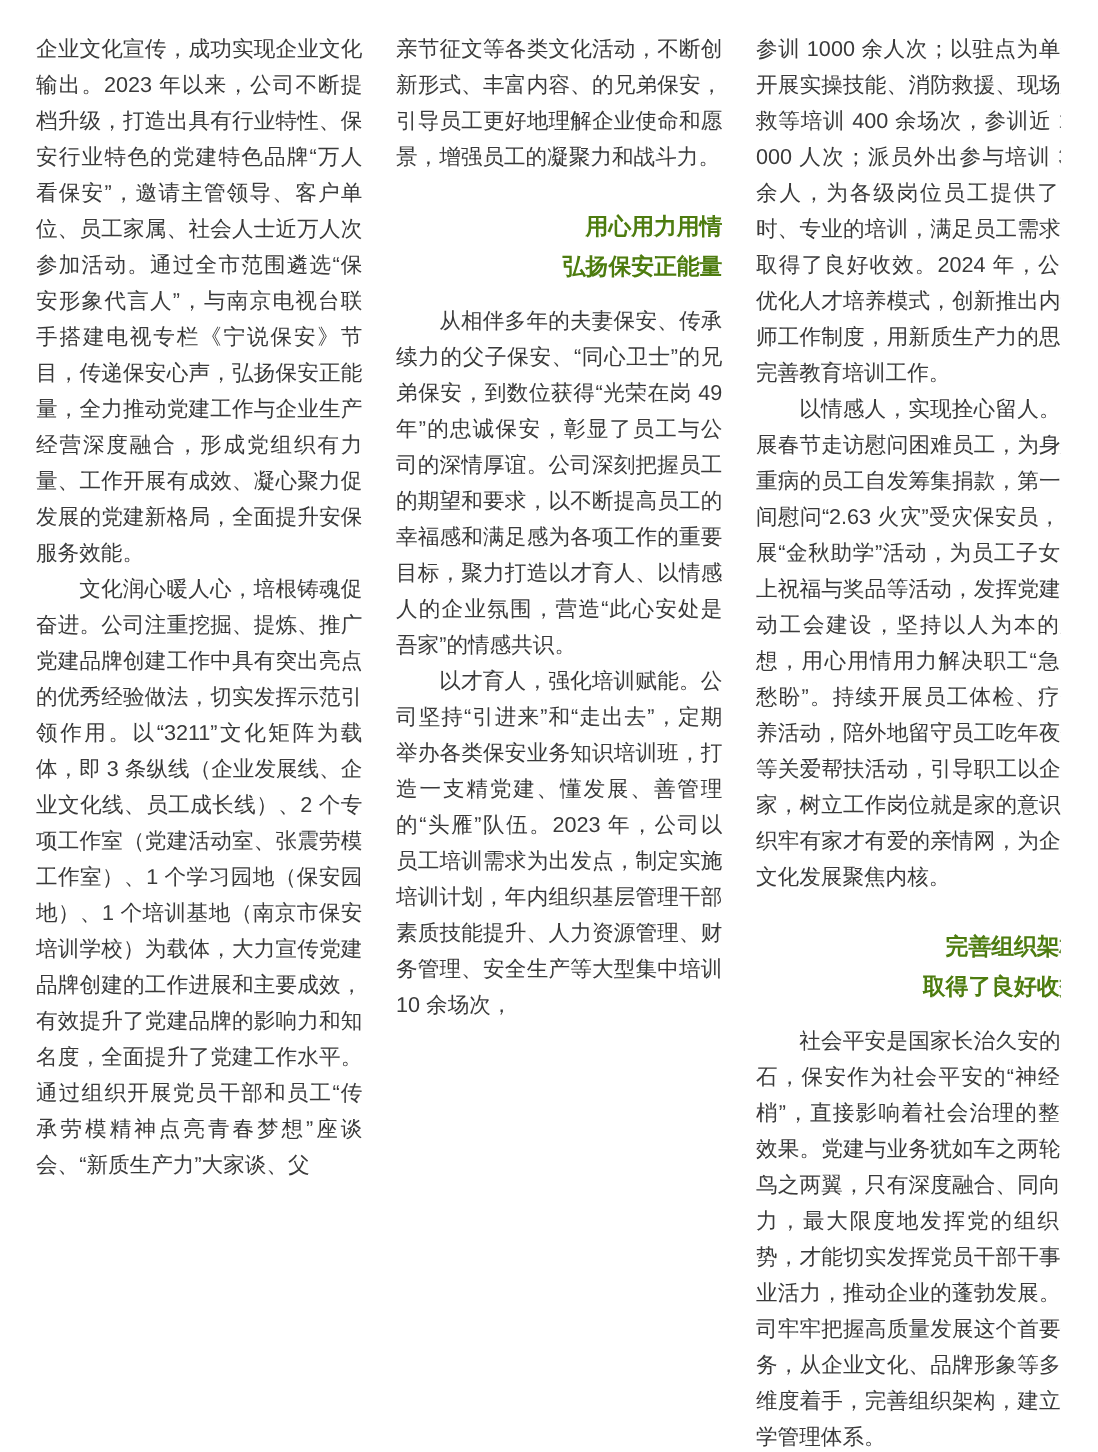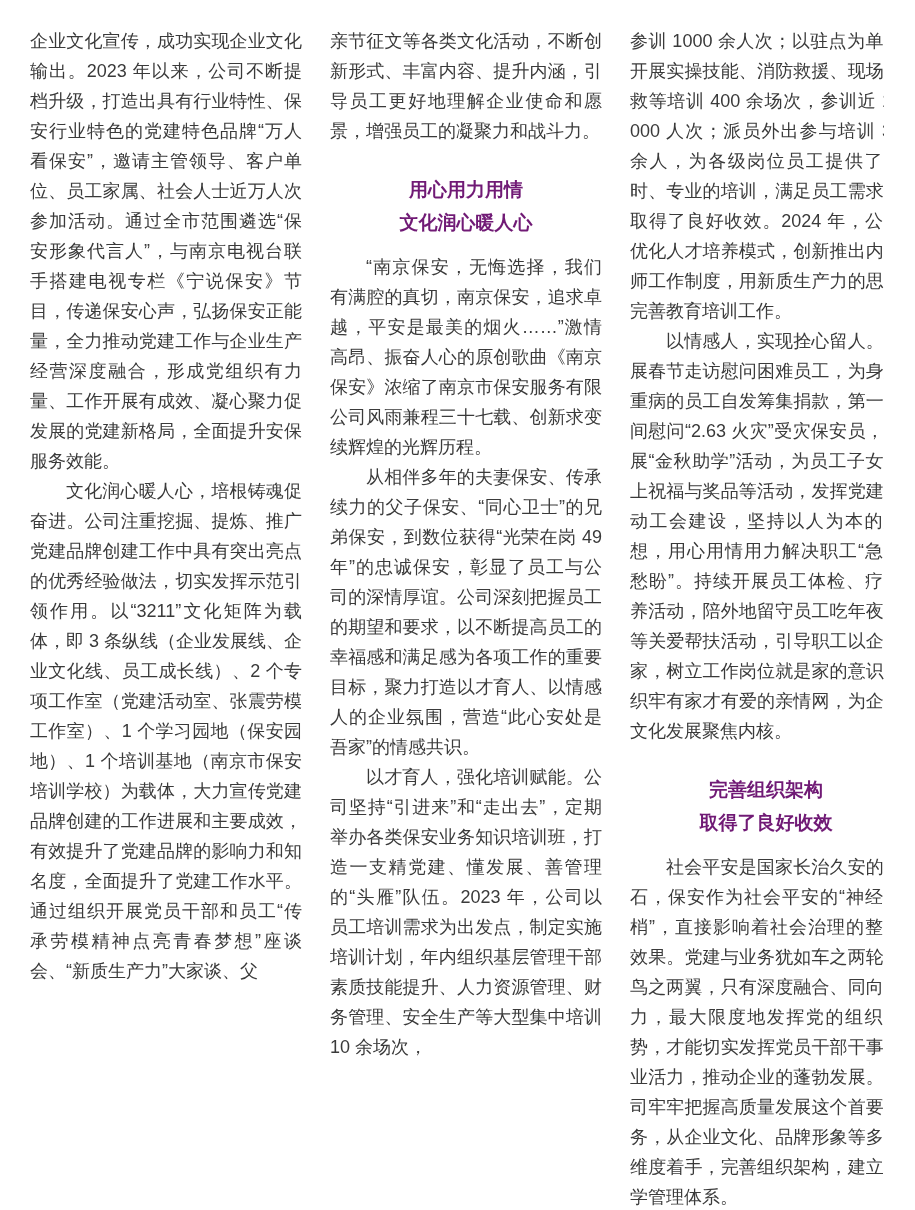--- a/index.html
+++ b/index.html
@@ -39,41 +39,40 @@
     text-justify: inter-ideograph;
     word-break: break-all;
   }
   .para.indent {
     text-indent: 2em;
   }
   .heading {
     margin: 27px 0 13px 0;
     font-size: 19px;
     font-weight: bold;
-    color: #701a75;
+    color: #4d7c0f;
     line-height: 33px;
-    text-align: center;
+    text-align: right;
   }
 </style>
 </head>
 <body>
 
 <div class="page">
   <div class="columns" id="columns">
       <div class="column">
         <p class="para">企业文化宣传，成功实现企业文化输出。2023 年以来，公司不断提档升级，打造出具有行业特性、保安行业特色的党建特色品牌“万人看保安”，邀请主管领导、客户单位、员工家属、社会人士近万人次参加活动。通过全市范围遴选“保安形象代言人”，与南京电视台联手搭建电视专栏《宁说保安》节目，传递保安心声，弘扬保安正能量，全力推动党建工作与企业生产经营深度融合，形成党组织有力量、工作开展有成效、凝心聚力促发展的党建新格局，全面提升安保服务效能。</p>
         <p class="para indent">文化润心暖人心，培根铸魂促奋进。公司注重挖掘、提炼、推广党建品牌创建工作中具有突出亮点的优秀经验做法，切实发挥示范引领作用。以“3211”文化矩阵为载体，即 3 条纵线（企业发展线、企业文化线、员工成长线）、2 个专项工作室（党建活动室、张震劳模工作室）、1 个学习园地（保安园地）、1 个培训基地（南京市保安培训学校）为载体，大力宣传党建品牌创建的工作进展和主要成效，有效提升了党建品牌的影响力和知名度，全面提升了党建工作水平。通过组织开展党员干部和员工“传承劳模精神点亮青春梦想”座谈会、“新质生产力”大家谈、父</p>
       </div>
       <div class="column">
-        <p class="para">亲节征文等各类文化活动，不断创新形式、丰富内容、提升内涵，引导员工更好地理解企业使命和愿景，增强员工的凝聚力和战斗力。</p>
+        <p class="para">亲节征文等各类文化活动，不断创新形式、丰富内容、的兄弟保安，引导员工更好地理解企业使命和愿景，增强员工的凝聚力和战斗力。</p>
         <h2 class="heading">
           <div>用心用力用情</div>
-          <div>文化润心暖人心</div>
+          <div>弘扬保安正能量</div>
         </h2>
-        <p class="para indent">“南京保安，无悔选择，我们有满腔的真切，南京保安，追求卓越，平安是最美的烟火……”激情高昂、振奋人心的原创歌曲《南京保安》浓缩了南京市保安服务有限公司风雨兼程三十七载、创新求变续辉煌的光辉历程。</p>
         <p class="para indent">从相伴多年的夫妻保安、传承续力的父子保安、“同心卫士”的兄弟保安，到数位获得“光荣在岗 49 年”的忠诚保安，彰显了员工与公司的深情厚谊。公司深刻把握员工的期望和要求，以不断提高员工的幸福感和满足感为各项工作的重要目标，聚力打造以才育人、以情感人的企业氛围，营造“此心安处是吾家”的情感共识。</p>
         <p class="para indent">以才育人，强化培训赋能。公司坚持“引进来”和“走出去”，定期举办各类保安业务知识培训班，打造一支精党建、懂发展、善管理的“头雁”队伍。2023 年，公司以员工培训需求为出发点，制定实施培训计划，年内组织基层管理干部素质技能提升、人力资源管理、财务管理、安全生产等大型集中培训 10 余场次，</p>
       </div>
       <div class="column">
         <p class="para">参训 1000 余人次；以驻点为单位开展实操技能、消防救援、现场急救等培训 400 余场次，参训近 10000 人次；派员外出参与培训 30 余人，为各级岗位员工提供了及时、专业的培训，满足员工需求，取得了良好收效。2024 年，公司优化人才培养模式，创新推出内训师工作制度，用新质生产力的思维完善教育培训工作。</p>
         <p class="para indent">以情感人，实现拴心留人。开展春节走访慰问困难员工，为身患重病的员工自发筹集捐款，第一时间慰问“2.63 火灾”受灾保安员，开展“金秋助学”活动，为员工子女送上祝福与奖品等活动，发挥党建带动工会建设，坚持以人为本的思想，用心用情用力解决职工“急难愁盼”。持续开展员工体检、疗休养活动，陪外地留守员工吃年夜饭等关爱帮扶活动，引导职工以企为家，树立工作岗位就是家的意识，织牢有家才有爱的亲情网，为企业文化发展聚焦内核。</p>
         <h2 class="heading">
           <div>完善组织架构</div>
           <div>取得了良好收效</div>
         </h2>

